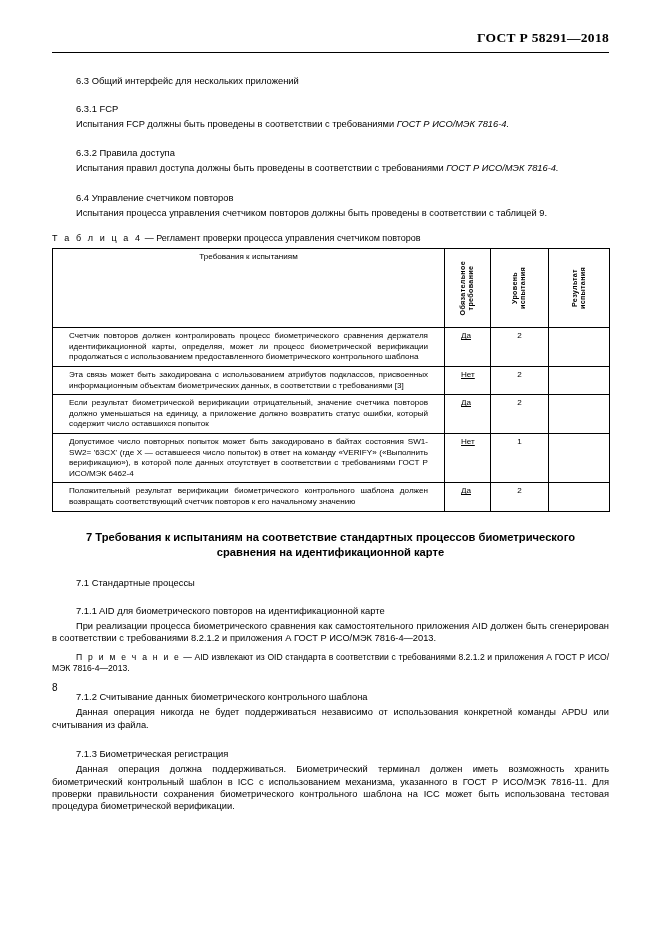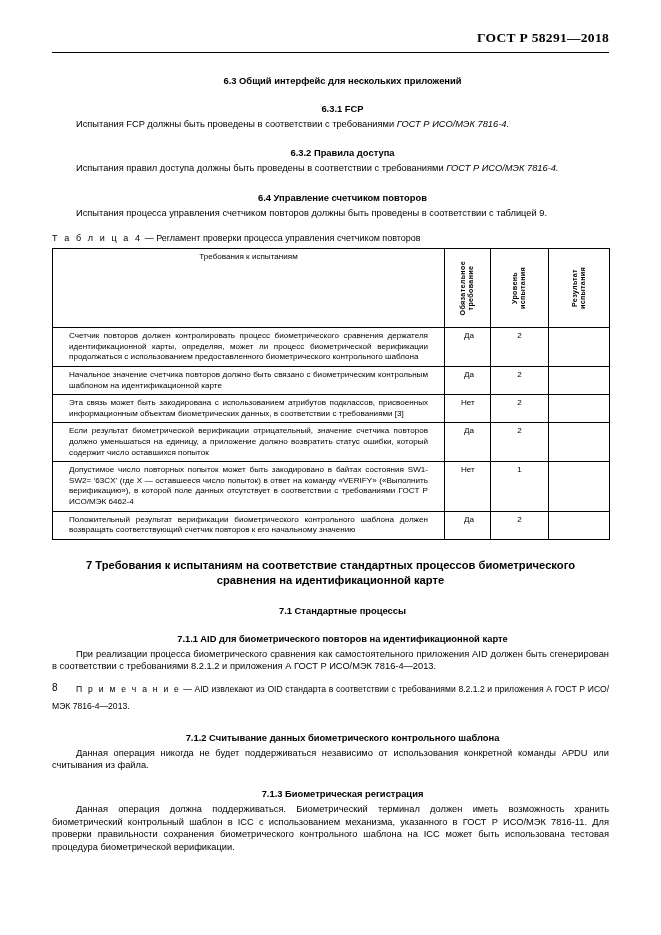--- a/index.html
+++ b/index.html
@@ -29,24 +29,23 @@
     letter-spacing: 0.3px;
     margin-bottom: 6px;
   }
   .header-rule {
     border-bottom: 1.6px solid #000;
     margin-bottom: 22px;
   }
   h3.sec {
     font-family: "Liberation Sans", sans-serif;
     font-size: 9.4px;
-    font-weight: bold;
+    font-weight: normal;
     margin: 17px 0 4px 0;
     padding-left: 24px;
-    text-align: center;
   }
   p.body {
     font-family: "Liberation Sans", sans-serif;
     font-size: 9.3px;
     line-height: 12.4px;
     margin: 0 0 5px 0;
     text-align: justify;
   }
   p.body.ind { text-indent: 24px; }
   .it { font-style: italic; }
@@ -85,36 +84,36 @@
     margin: 0 auto;
     text-align: center;
   }
   th.reqhead {
     vertical-align: middle;
     text-align: center;
     font-weight: normal;
     font-size: 8.4px;
   }
   td.c-req { text-align: justify; }
-  td.c-ob { text-align: right; vertical-align: top; }
+  td.c-ob { text-align: left; vertical-align: top; text-decoration: underline; }
   td.c-lvl { text-align: center; vertical-align: bottom; }
   td.c-res { text-align: center; }
 
   h2.big {
     font-family: "Liberation Sans", sans-serif;
     font-size: 11.2px;
     font-weight: bold;
     line-height: 15px;
     text-align: center;
     margin: 18px 20px 12px 20px;
   }
   .note {
     font-family: "Liberation Sans", sans-serif;
     font-size: 8.6px;
-    line-height: 17px;
+    line-height: 11px;
     text-align: justify;
     margin: 8px 0 5px 0;
     text-indent: 24px;
   }
   .note .spaced { letter-spacing: 1.6px; }
   .pageno {
     position: absolute;
     left: 52px;
     bottom: 28px;
     font-family: "Liberation Sans", sans-serif;
@@ -171,26 +170,20 @@
       </tr>
     </thead>
     <tbody>
       <tr>
         <td class="c-req">Счетчик повторов должен контролировать процесс биометрического сравнения держателя идентификационной карты, определяя, может ли процесс биометрической верификации продолжаться с использованием предоставленного биометрического контрольного шаблона</td>
         <td class="c-ob">Да</td>
         <td class="c-lvl">2</td>
         <td class="c-res"></td>
       </tr>
       <tr>
-        <td class="c-req">Начальное значение счетчика повторов должно быть связано с биометрическим контрольным шаблоном на идентификационной карте</td>
-        <td class="c-ob">Да</td>
-        <td class="c-lvl">2</td>
-        <td class="c-res"></td>
-      </tr>
-      <tr>
         <td class="c-req">Эта связь может быть закодирована с использованием атрибутов подклассов, присвоенных информационным объектам биометрических данных, в соответствии с требованиями [3]</td>
         <td class="c-ob">Нет</td>
         <td class="c-lvl">2</td>
         <td class="c-res"></td>
       </tr>
       <tr>
         <td class="c-req">Если результат биометрической верификации отрицательный, значение счетчика повторов должно уменьшаться на единицу, а приложение должно возвратить статус ошибки, который содержит число оставшихся попыток</td>
         <td class="c-ob">Да</td>
         <td class="c-lvl">2</td>
         <td class="c-res"></td>

